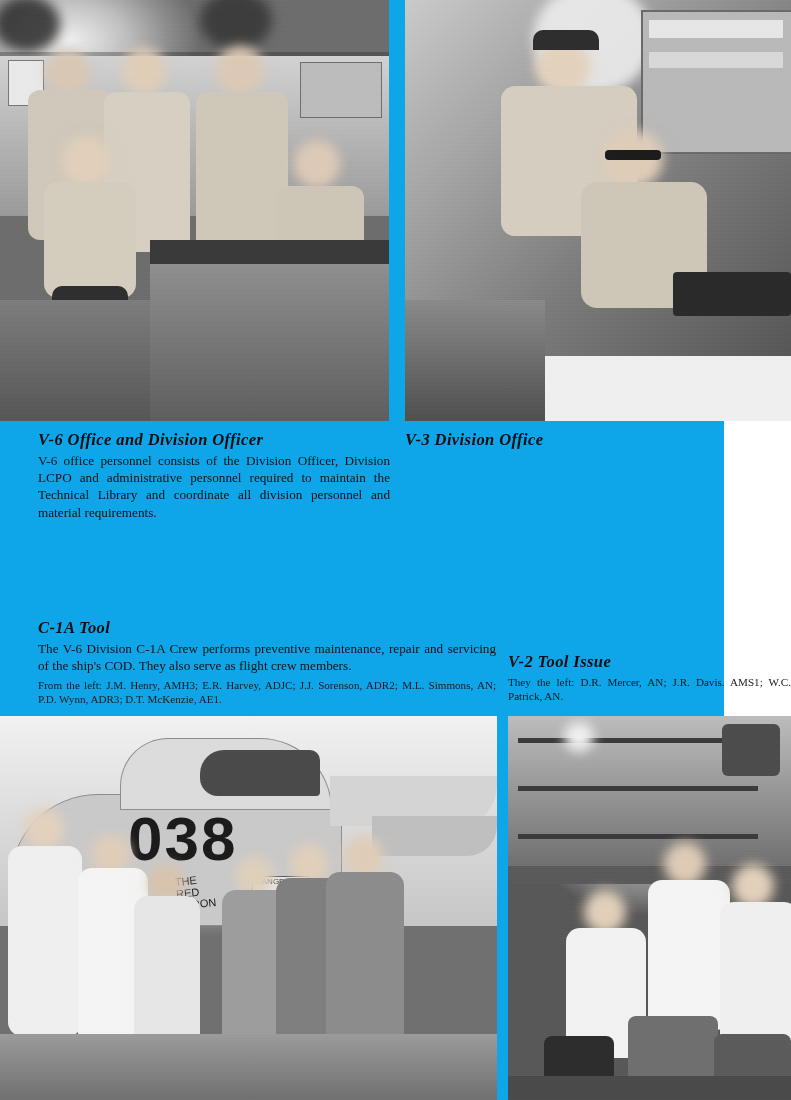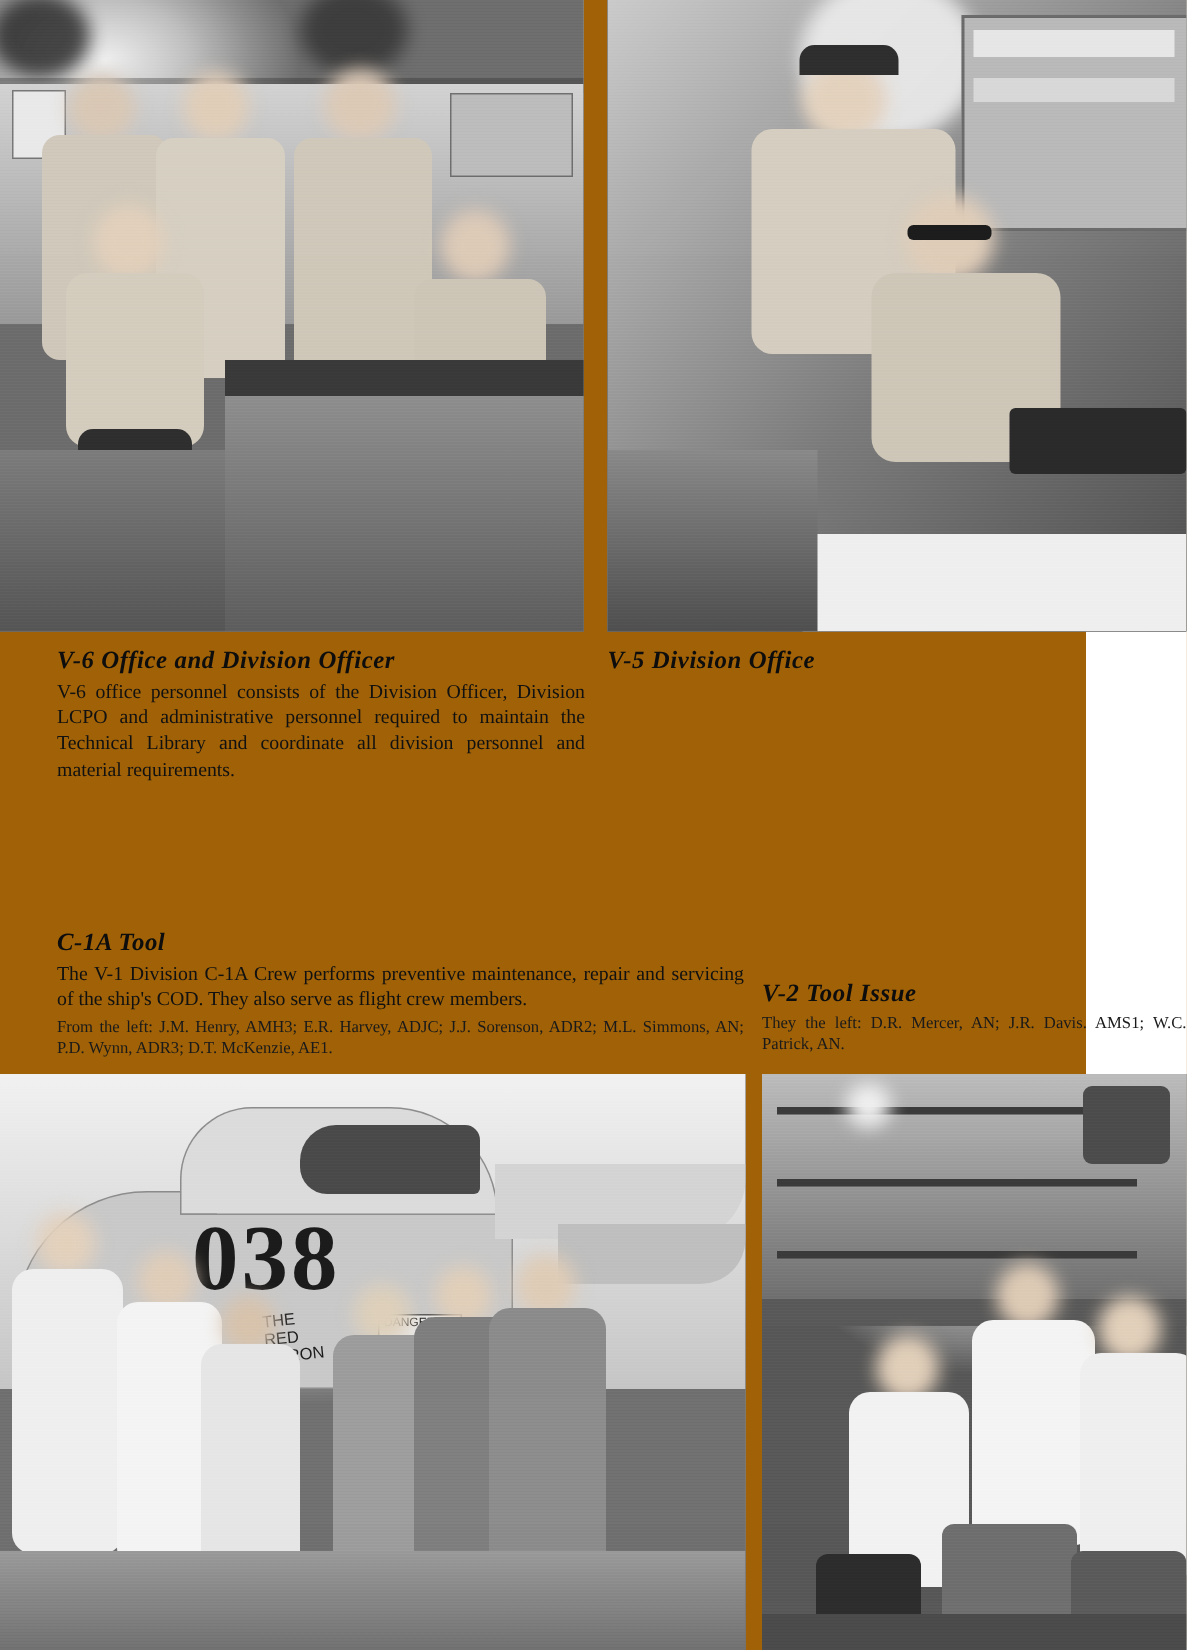--- a/index.html
+++ b/index.html
@@ -14,21 +14,21 @@
     overflow: hidden;
     font-family: "Liberation Serif", serif;
     color: #111111;
   }
 
   .page {
     position: absolute;
     left: 0; top: 0;
     width: 724px;
     height: 1100px;
-    background: #a16207;
+    background: #0ea5e9;
   }
 
   
   .photo {
     position: absolute;
     background: #8c8c8c;
     overflow: hidden;
   }
   .photo .grain {
     position: absolute;
@@ -170,39 +170,39 @@
 
     <div class="rect" style="left:268px; top:272px; width:118px; height:44px; background:#2a2a2a; border-radius:4px;"></div>
     <div class="rect" style="left:130px; top:356px; width:256px; height:65px; background:#efefef;"></div>
     <div class="rect" style="left:0; top:300px; width:140px; height:121px; background:linear-gradient(180deg,#8a8a8a,#4f4f4f);"></div>
     <div class="grain"></div>
   </div>
 
   <div class="caption-head" id="head-office">V-6 Office and Division Officer</div>
   <div class="caption-body" id="body-office">V-6 office personnel consists of the Division Officer, Division LCPO and administrative personnel required to maintain the Technical Library and coordinate all division personnel and material requirements.</div>
 
-  <div class="caption-head" id="head-division">V-5 Division Office</div>
+  <div class="caption-head" id="head-division">V-3 Division Office</div>
 
   <div class="caption-head" id="head-c1a">C-1A Tool</div>
-  <div class="caption-body" id="body-c1a">The V-1 Division C-1A Crew performs preventive maintenance, repair and servicing of the ship's COD.   They also serve as flight crew members.</div>
+  <div class="caption-body" id="body-c1a">The V-6 Division C-1A Crew performs preventive maintenance, repair and servicing of the ship's COD.   They also serve as flight crew members.</div>
   <div class="caption-small" id="credit-c1a">From the left:   J.M. Henry, AMH3;   E.R. Harvey, ADJC;   J.J. Sorenson, ADR2;   M.L. Simmons, AN; P.D. Wynn, ADR3; D.T. McKenzie, AE1.</div>
 
   <div class="caption-head" id="head-tool">V-2 Tool Issue</div>
   <div class="caption-small" id="body-tool">They the left:    D.R. Mercer, AN;    J.R. Davis. AMS1; W.C. Patrick, AN.</div>
 
   <div class="photo" id="photo-c1a">
 
     <div class="rect" style="left:0; top:0; width:497px; height:210px; background:linear-gradient(180deg,#f2f2f2,#c6c6c6);"></div>
 
     <div class="rect" style="left:10px; top:78px; width:330px; height:130px; background:#c9c9c9; border-radius:120px 30px 18px 60px; border:1px solid #8d8d8d;"></div>
     <div class="rect" style="left:120px; top:22px; width:210px; height:70px; background:#dcdcdc; border-radius:60px 90px 0 0; border:1px solid #8d8d8d;"></div>
 
     <div class="rect" style="left:200px; top:34px; width:120px; height:46px; background:#4a4a4a; border-radius:24px 10px 4px 18px;"></div>
 
-    <div style="position:absolute; left:128px; top:92px; font-family:Liberation Serif, serif; font-weight:bold; font-size:62px; color:#1b1b1b; letter-spacing:2px; line-height:62px;">038</div>
+    <div style="position:absolute; left:128px; top:92px; font-family:Liberation Sans, sans-serif; font-weight:bold; font-size:62px; color:#1b1b1b; letter-spacing:2px; line-height:62px;">038</div>
 
     <div style="position:absolute; left:176px; top:158px; font-family:'Liberation Sans',sans-serif; font-size:11px; color:#1b1b1b; line-height:12px; transform:rotate(-6deg);">THE<br>RED<br>BARON</div>
 
     <div class="rect" style="left:252px; top:160px; width:54px; height:13px; background:#e8e8e8; border:1px solid #555;"></div>
     <div style="position:absolute; left:256px; top:161px; font-family:'Liberation Sans',sans-serif; font-size:8px; color:#111;">DANGER</div>
     <div class="rect" style="left:310px; top:166px; width:52px; height:13px; background:#e8e8e8; border:1px solid #555;"></div>
     <div style="position:absolute; left:314px; top:167px; font-family:'Liberation Sans',sans-serif; font-size:8px; color:#111;">DANGER</div>
 
     <div class="rect" style="left:330px; top:60px; width:167px; height:50px; background:#d4d4d4; border-radius:0 0 40px 0;"></div>
     <div class="rect" style="left:372px; top:100px; width:125px; height:40px; background:#bfbfbf; border-radius:0 0 30px 0;"></div>

